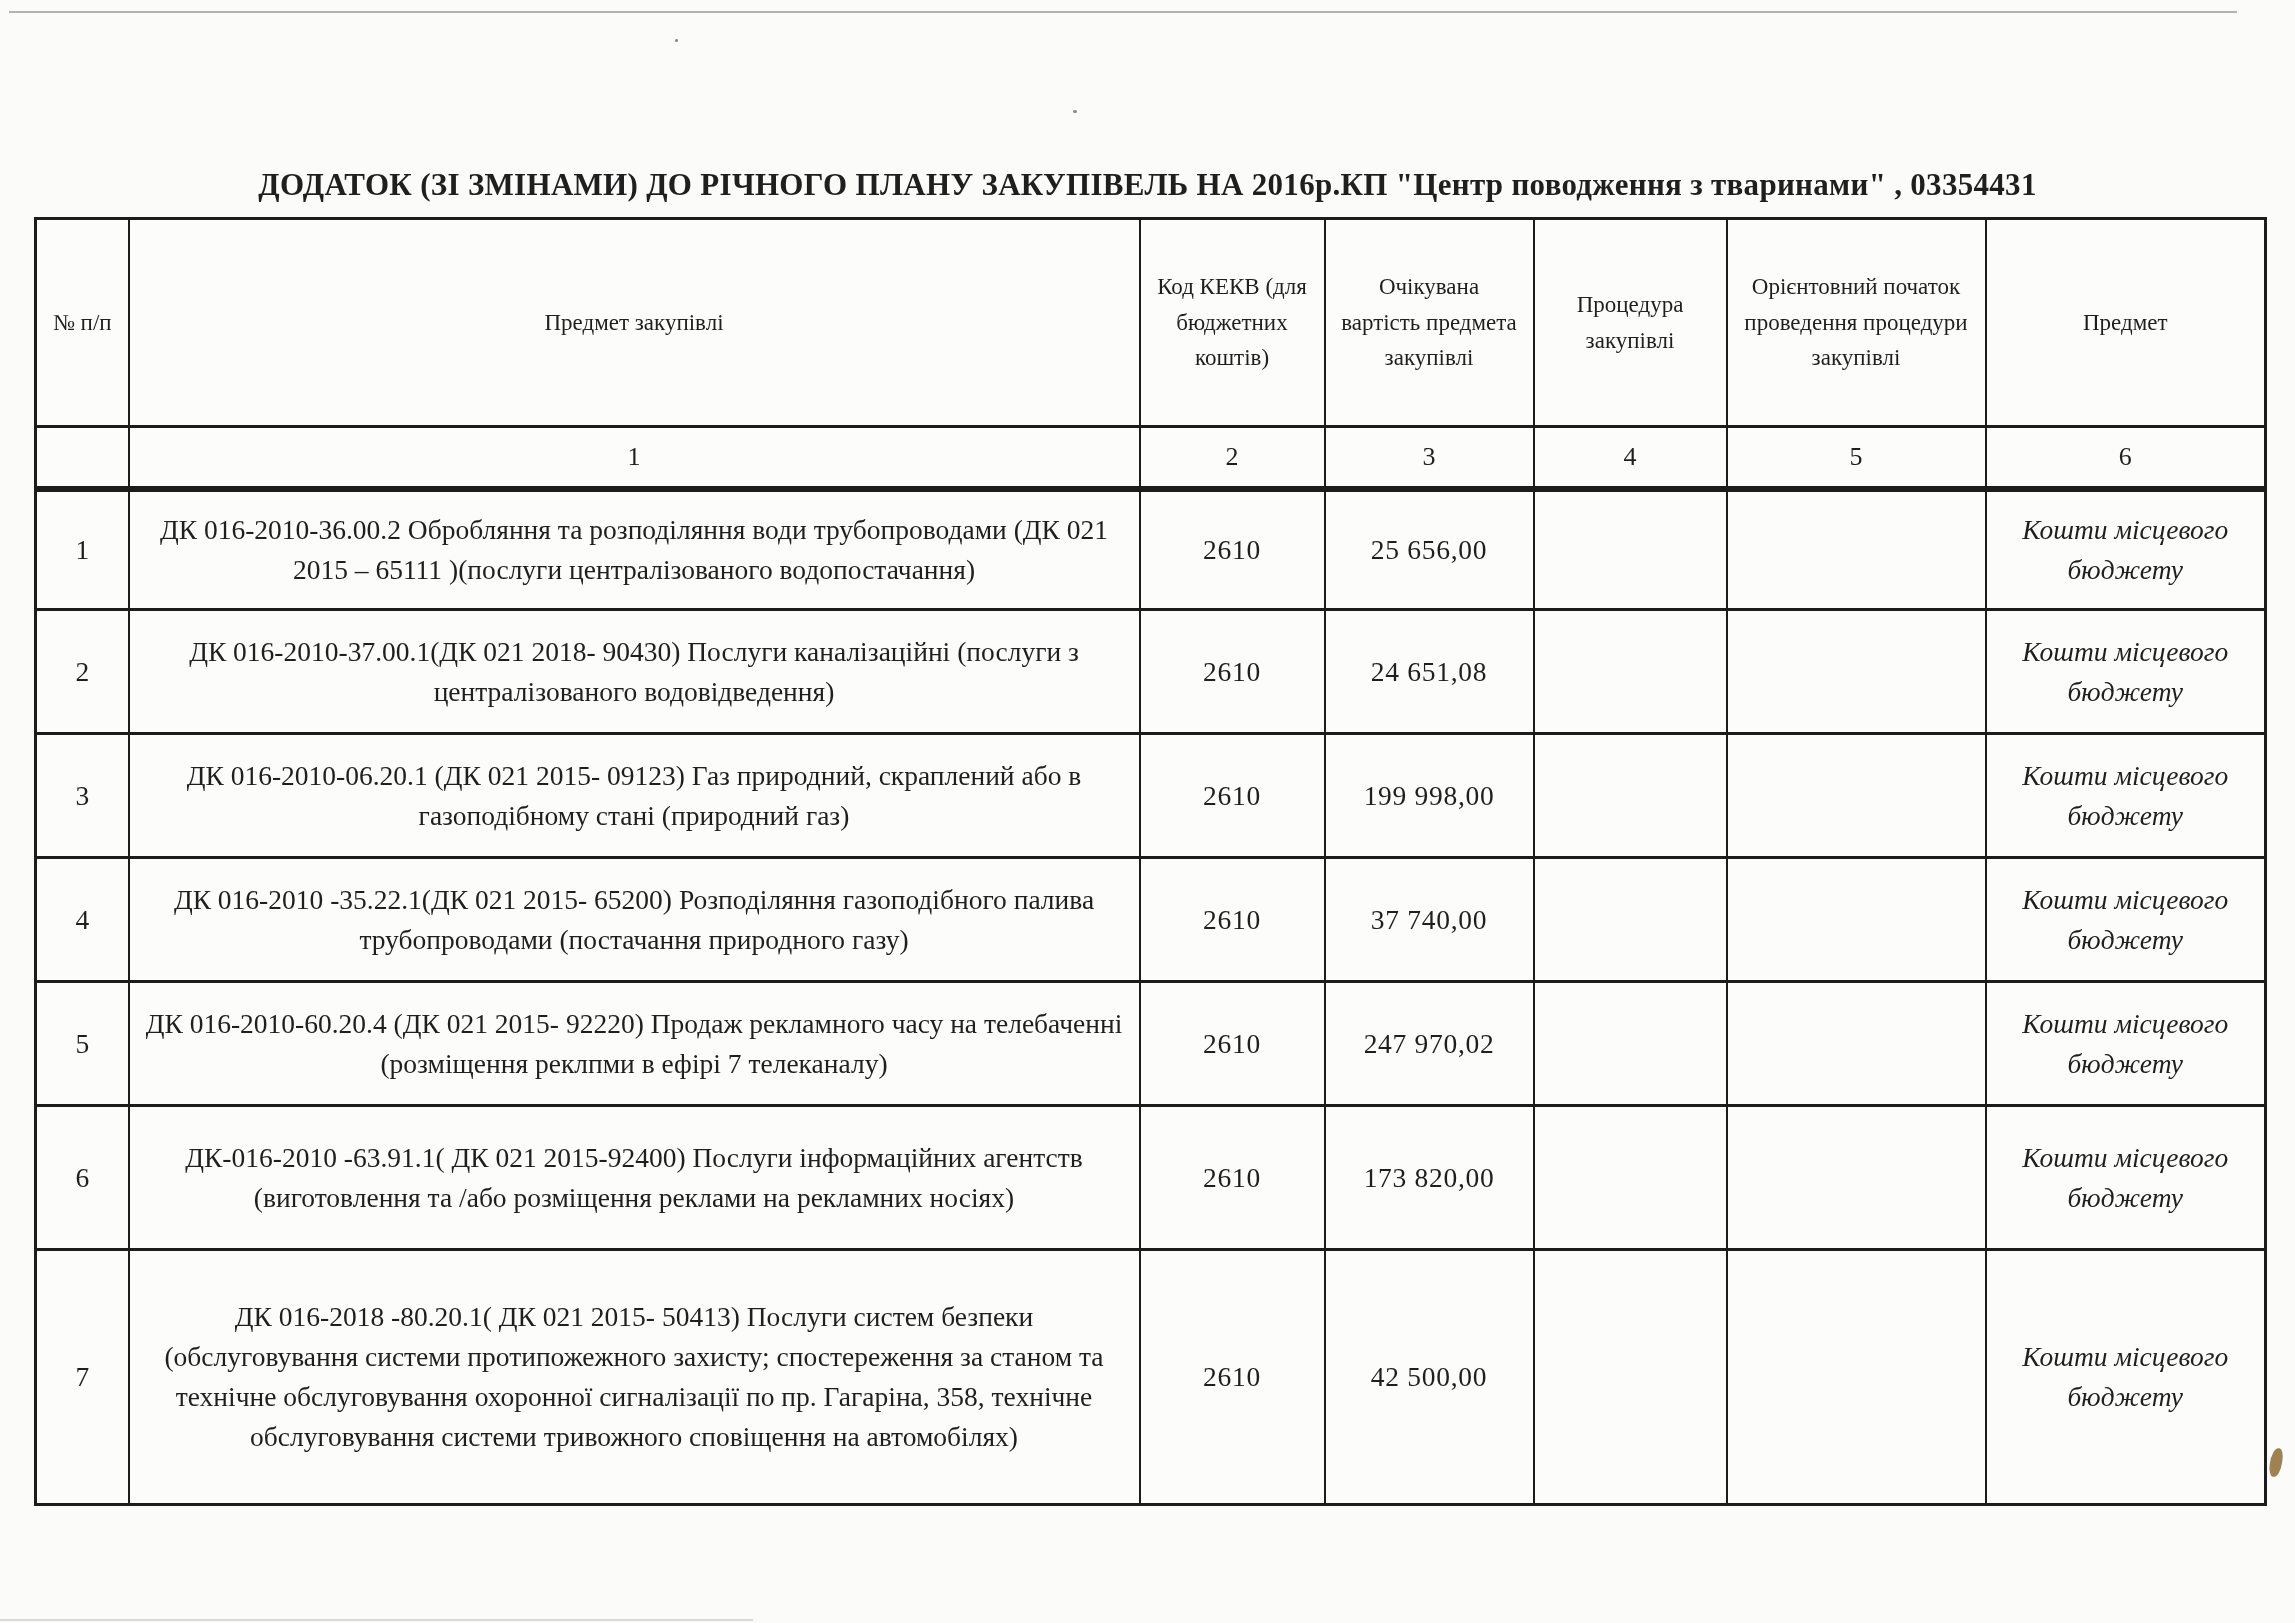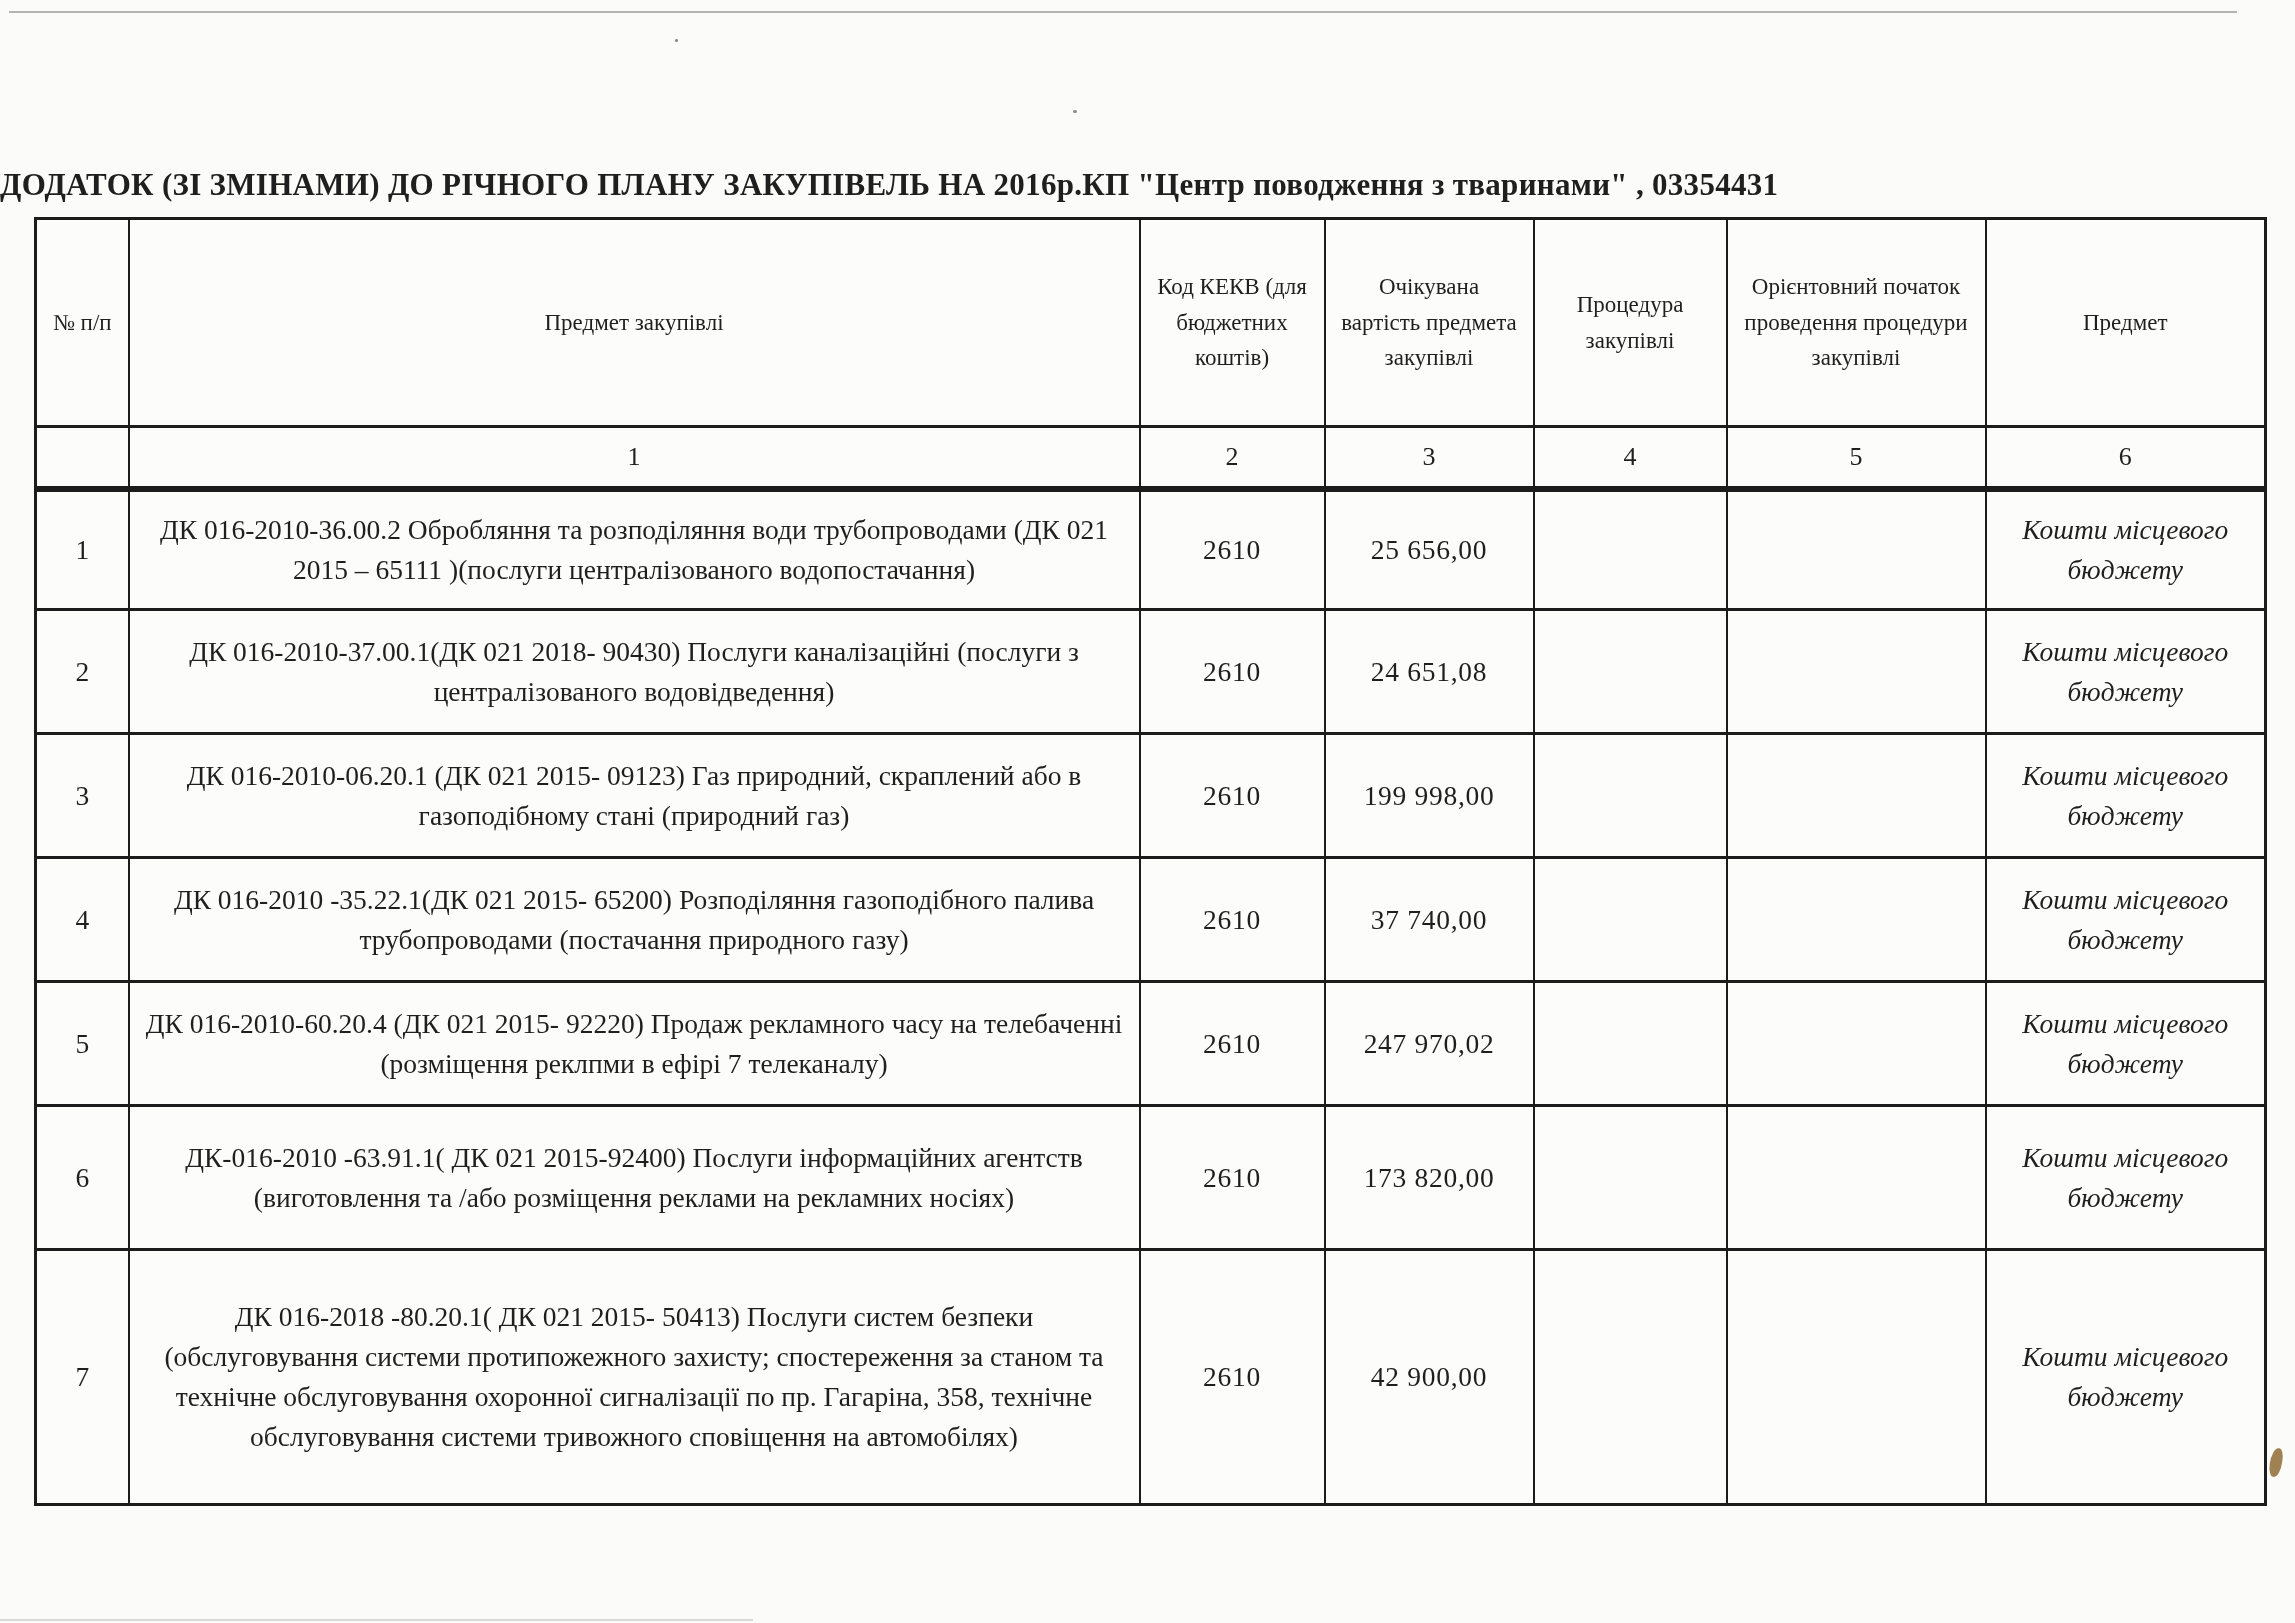--- a/index.html
+++ b/index.html
@@ -17,21 +17,21 @@
   .scan-top-line{position:absolute;left:9.2px;top:10.5px;width:2228px;height:2.6px;background:#b3b3b0;}
   .scan-bottom-line{position:absolute;left:0px;top:1619px;width:753px;height:2px;background:#d9d9d6;}
   .scan-smudge{position:absolute;left:2270px;top:1448px;width:11.8px;height:29px;background:#8f6b33;border-radius:60% 40% 55% 45%;transform:rotate(8deg);opacity:.85;}
   .speck{position:absolute;background:#8a8a88;border-radius:50%;}
   .speck.s1{left:675px;top:39px;width:3.3px;height:2.6px;}
   .speck.s2{left:1073px;top:110px;width:3.9px;height:3.3px;}
   .speck.s3{left:2228px;top:801px;width:3.3px;height:3.3px;}
 
   .doc-title{
     position:absolute;left:0;top:167px;width:2295px;
-    text-align:left;
+    text-align:center;
     font-size:31px;font-weight:bold;
     letter-spacing:0.3px;
     white-space:nowrap;
   }
 
   table.plan{
     position:absolute;left:34px;top:217px;
     width:2231px;
     border-collapse:collapse;
     table-layout:fixed;
@@ -180,21 +180,21 @@
         <td class="value">173 820,00</td>
         <td></td>
         <td></td>
         <td class="notes">Кошти місцевого бюджету</td>
       </tr>
 
       <tr class="r r7">
         <td class="rownum">7</td>
         <td class="subject">ДК 016-2018 -80.20.1( ДК 021 2015- 50413) Послуги систем безпеки (обслуговування системи протипожежного захисту; спостереження за станом та технічне обслуговування охоронної сигналізації по пр. Гагаріна, 358, технічне обслуговування системи тривожного сповіщення на автомобілях)</td>
         <td class="kekv">2610</td>
-        <td class="value">42 900,00</td>
+        <td class="value">42 500,00</td>
         <td></td>
         <td></td>
         <td class="notes">Кошти місцевого бюджету</td>
       </tr>
     </tbody>
   </table>
 </div>
 
 
 </body></html>

